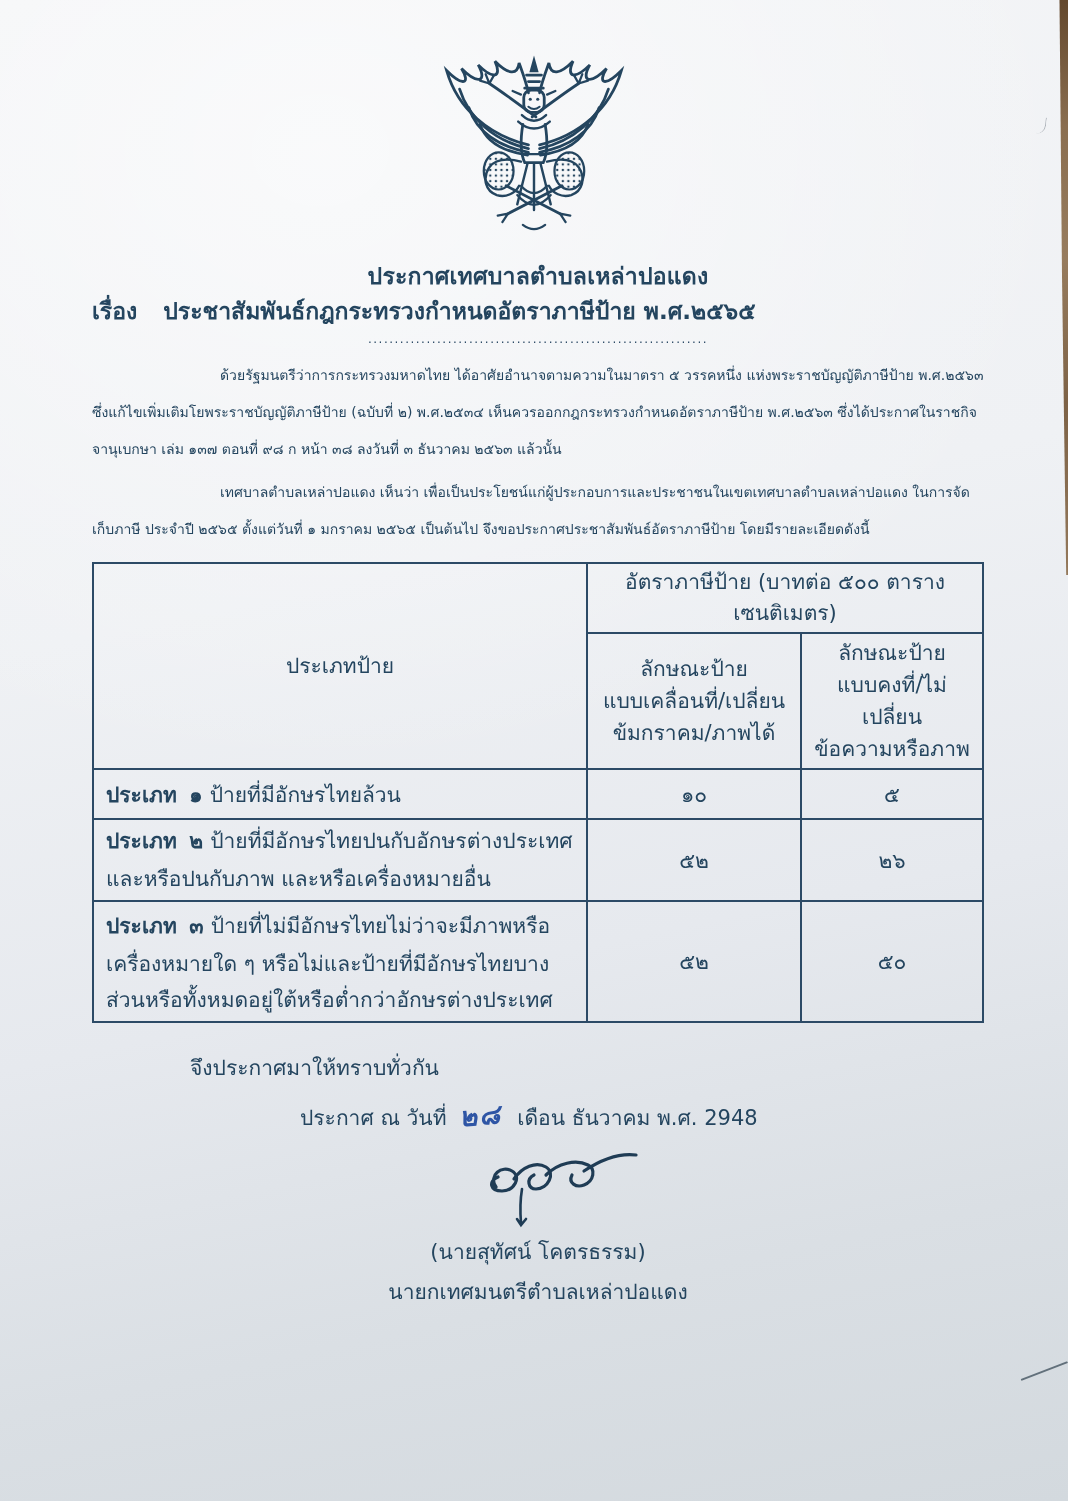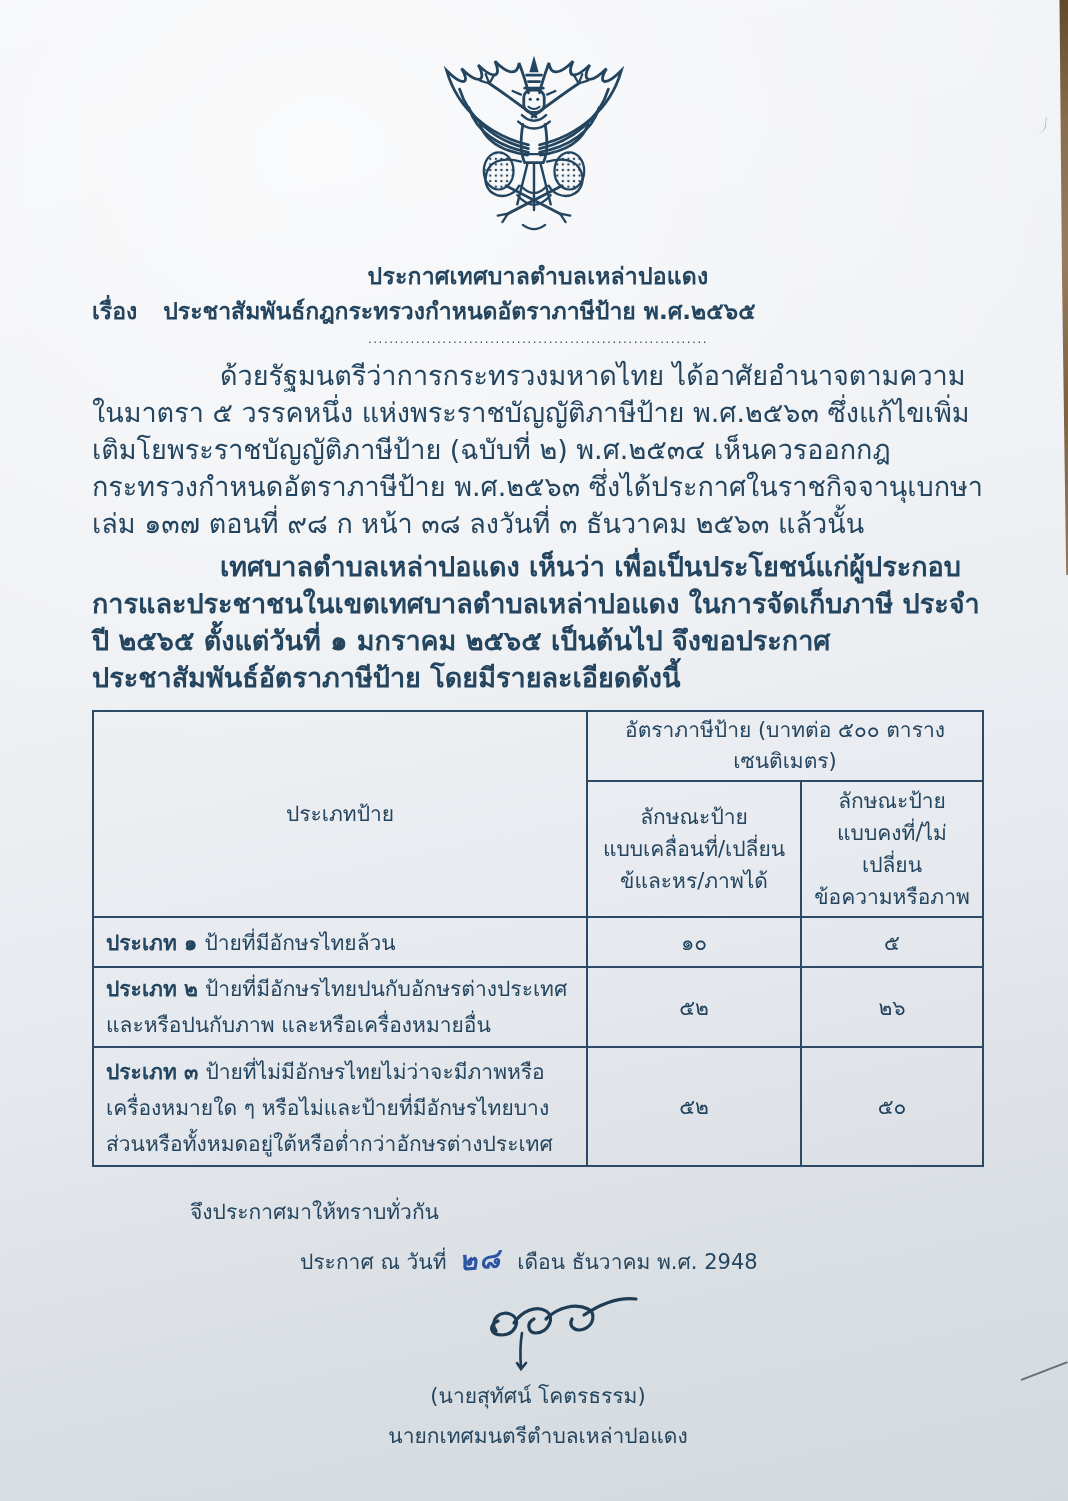--- a/index.html
+++ b/index.html
@@ -16,44 +16,44 @@
   .content { padding:0 84px 0 92px; }
 
   .emblem { display:block; margin:50px auto 0 auto; }
 
   .title-line  { text-align:center; font-weight:bold; font-size:23px; line-height:32px; margin-top:24px; letter-spacing:.2px; }
   .subject-line{ text-align:left; font-weight:bold; font-size:23px; line-height:32px; margin-top:3px; }
   .subject-gap { display:inline-block; width:26px; }
   .divider { text-align:center; font-size:12px; letter-spacing:1.5px; margin-top:5px; color:#2c4a66; }
 
   .para {
-    font-size:27px; line-height:37px;
+    font-size:14px; line-height:37px;
     text-indent:128px;
     margin:11px 0 0 0;
   }
-  .para + .para { margin-top:6px;font-weight:bold; }
+  .para + .para { margin-top:6px; }
 
   table.rates {
     margin-top:14px;
     border-collapse:collapse;
     width:892px;
     font-size:21px;
     color:#24455f;
   }
   table.rates td {
     border:2px solid #2c4a66;
     padding:3px 12px;
     vertical-align:middle;
   }
   .c-type  { width:468px;border-radius:20px; }
   .c-mov   { width:188px; text-align:center; }
   .c-fix   { text-align:center; }
   .hdr     { text-align:center; line-height:31px; }
   .hdr-sub { text-align:center; line-height:32px; padding-top:4px; padding-bottom:6px; }
-  .row-type{ font-weight:bold; }
+  .row-type{ font-weight:bold;font-family:Liberation Mono, monospace; }
   .row-desc{ margin-left:7px; }
   td.val-top { vertical-align:top; padding-top:9px; }
   .cell-lines div { line-height:32px; }
 
   .closing-line { margin:28px 0 0 98px; font-size:21px; }
   .date-line    { margin:10px 0 0 208px; font-size:21px; }
   .hand-day {
     display:inline-block;
     color:#2e55a5;
     font-size:27px; font-weight:bold; font-style:italic;
@@ -157,21 +157,21 @@
     <table class="rates">
       <tbody>
           <tr>
         <td class="c-type hdr" rowspan="2">ประเภทป้าย</td>
         <td class="hdr" colspan="2" style="height:42px;">อัตราภาษีป้าย (บาทต่อ ๕๐๐ ตารางเซนติเมตร)</td>
       </tr>
       <tr>
         <td class="c-mov hdr-sub cell-lines" style="height:94px;">
           <div>ลักษณะป้าย</div>
           <div>แบบเคลื่อนที่/เปลี่ยน</div>
-          <div>ข้และหร/ภาพได้</div>
+          <div>ข้มกราคม/ภาพได้</div>
         </td>
         <td class="c-fix hdr-sub cell-lines">
           <div>ลักษณะป้าย</div>
           <div>แบบคงที่/ไม่เปลี่ยน</div>
           <div>ข้อความหรือภาพ</div>
         </td>
       </tr>
       <tr>
         <td style="height:42px;"><span class="row-type">ประเภท ๑</span><span class="row-desc">ป้ายที่มีอักษรไทยล้วน</span></td>
         <td class="c-mov">๑๐</td>

